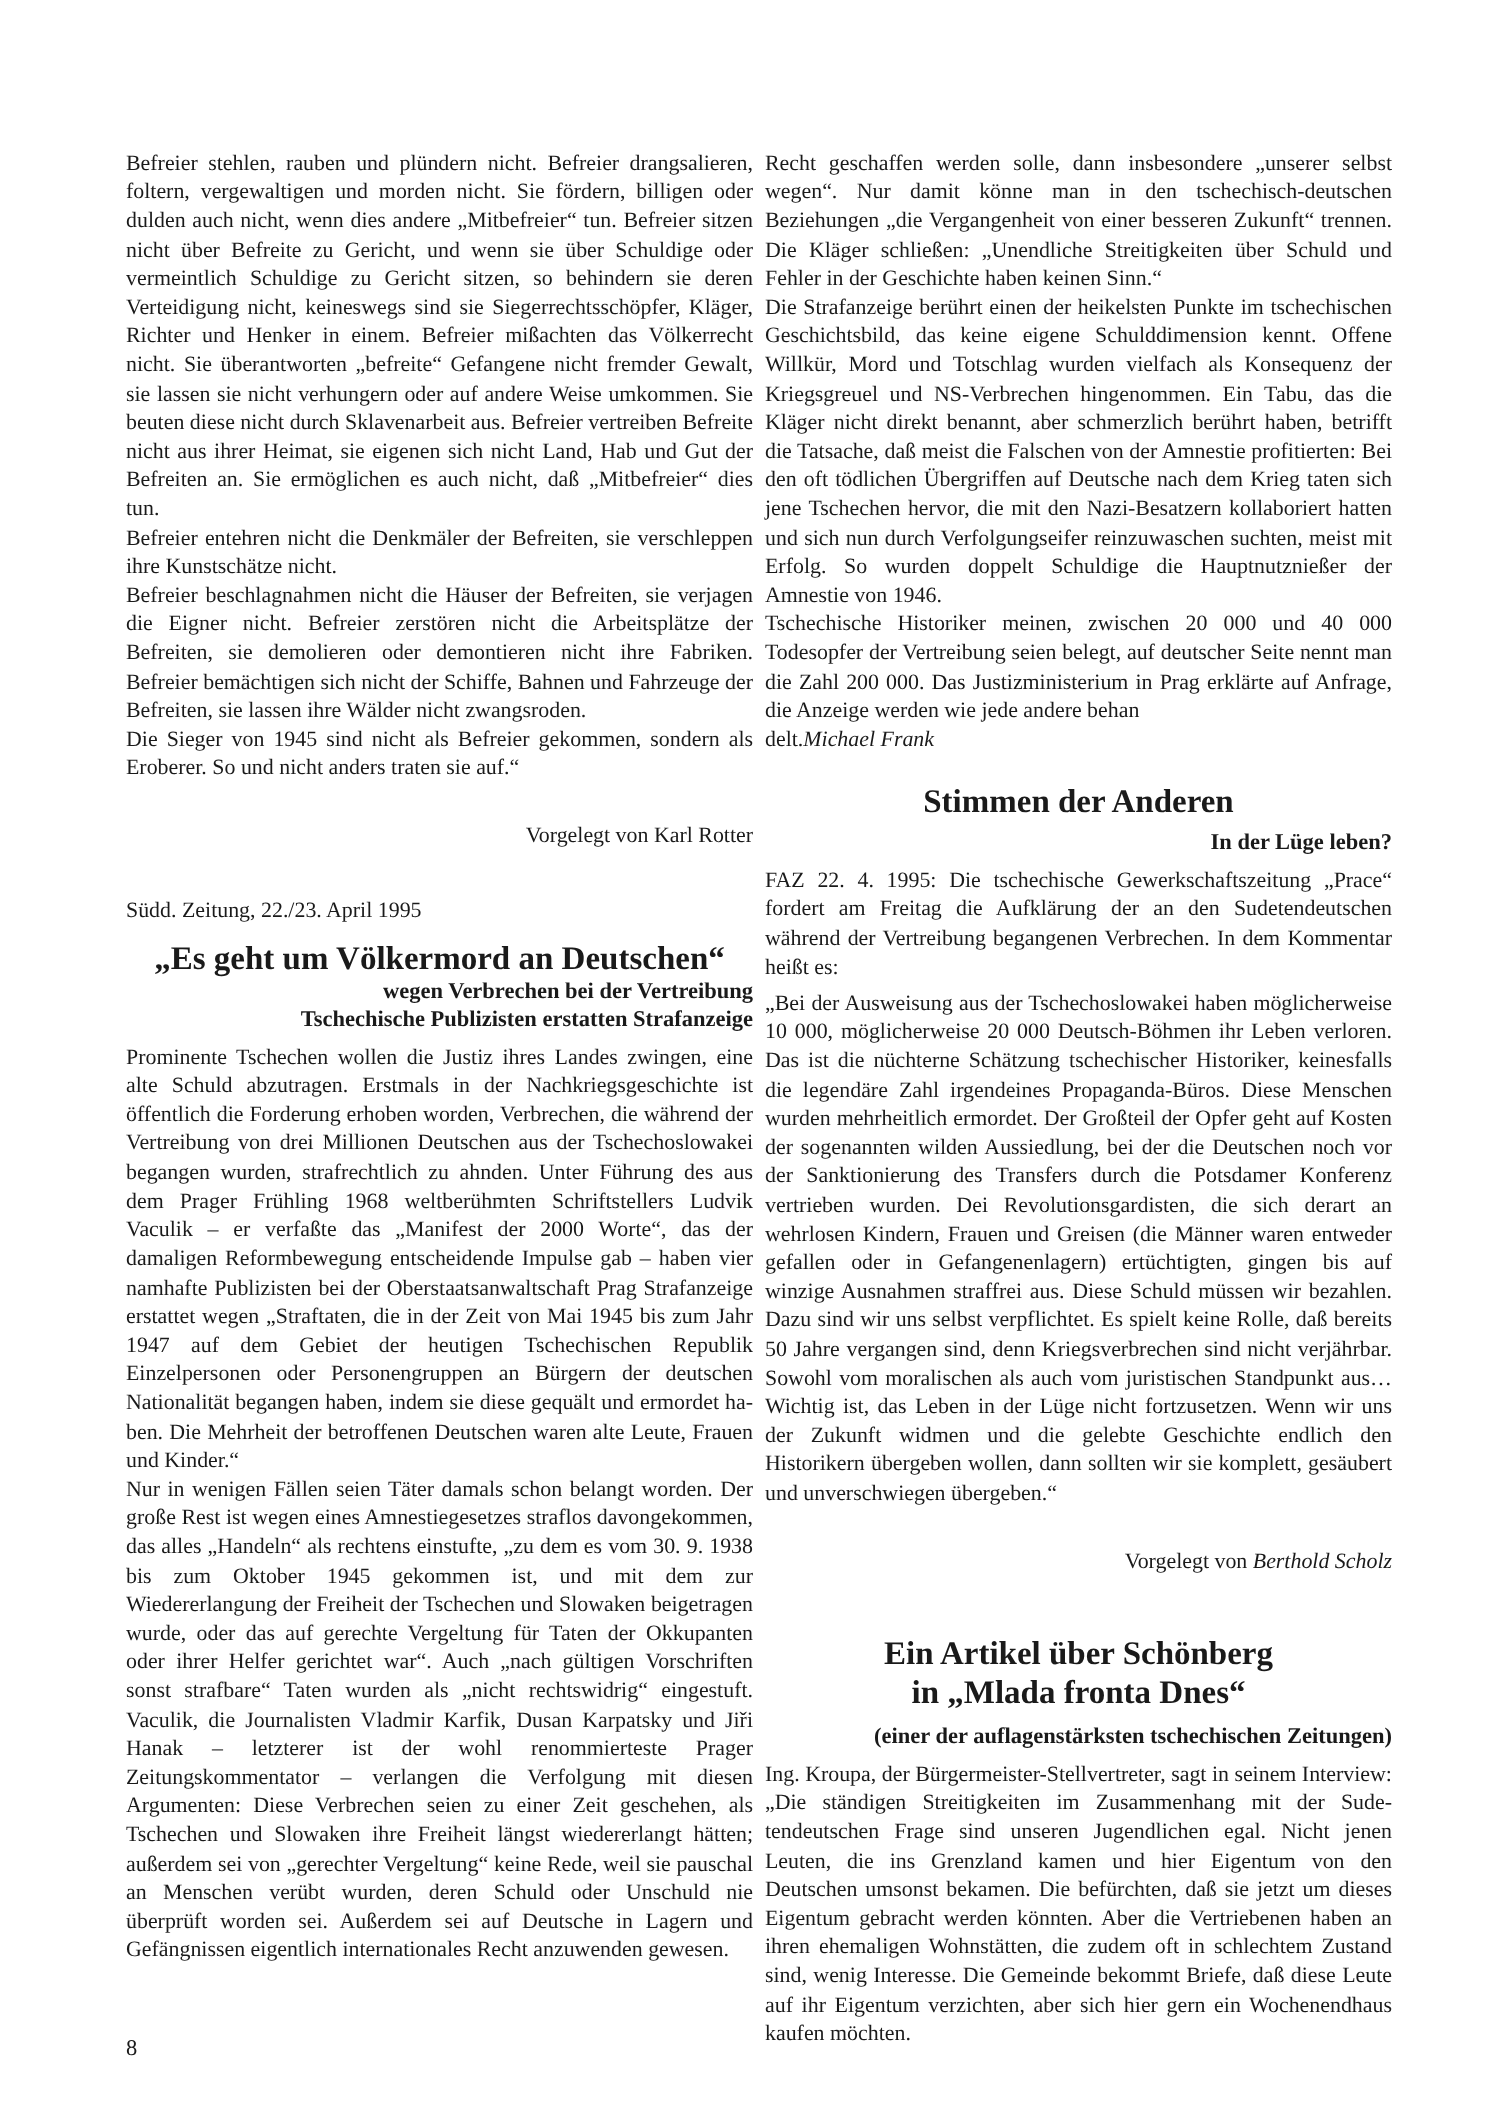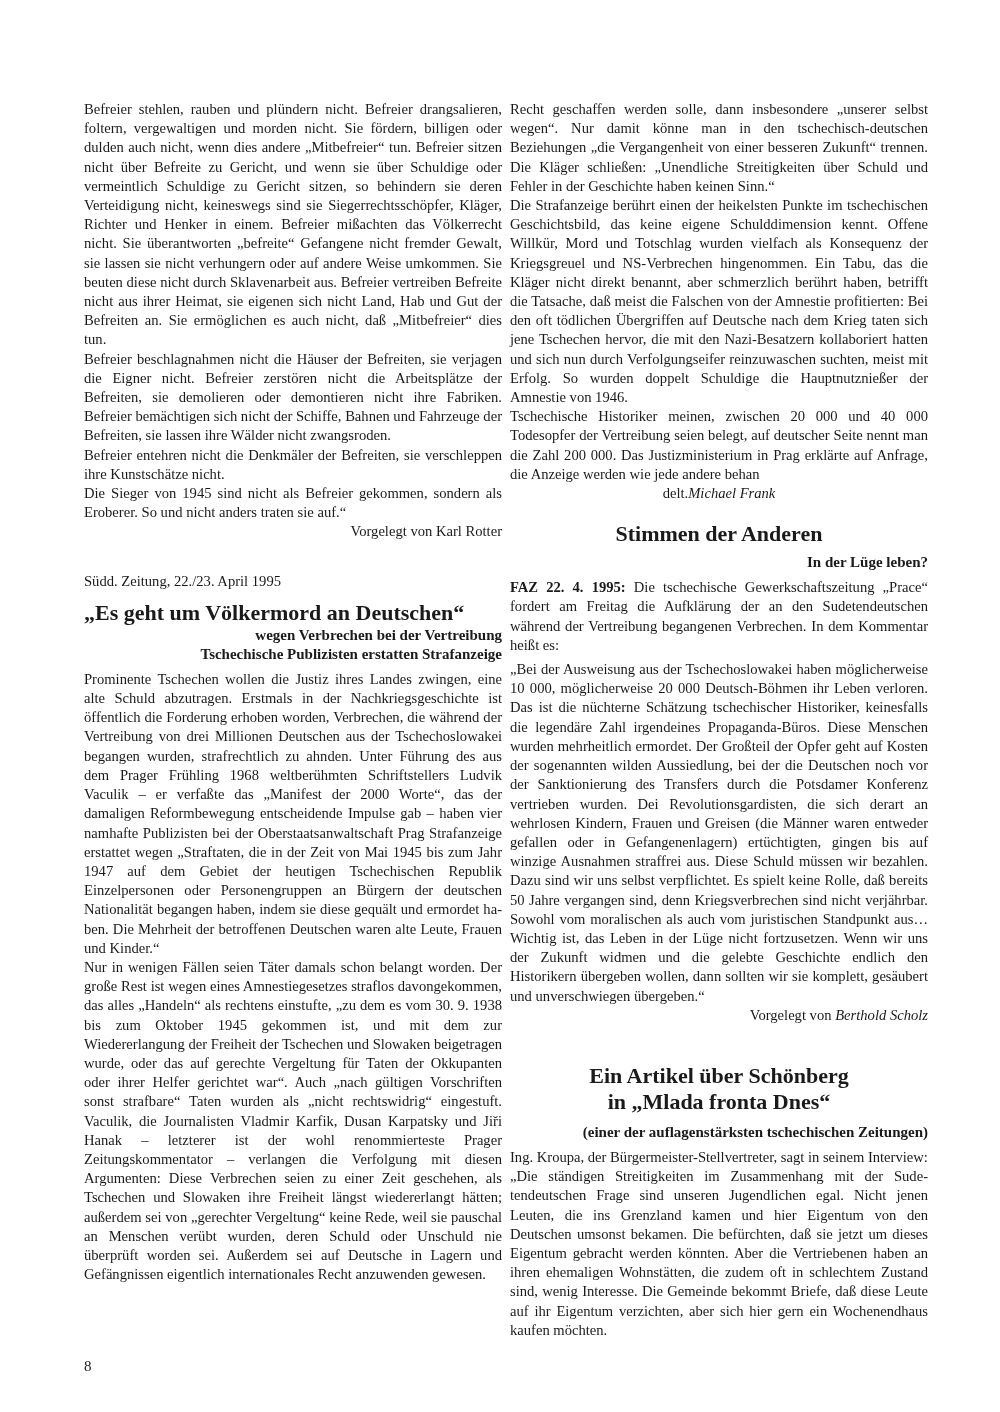--- a/index.html
+++ b/index.html
@@ -9,38 +9,38 @@
     font-family: "Liberation Serif", "DejaVu Serif", serif;
     color: #1a1a1a;
   }
   .col {
     position: absolute; top: 100px; width: 418px;
     font-size: 14.6px; line-height: 19.2px;
   }
   .col-left { left: 84px; }
   .col-right { left: 510px; }
   p { margin: 0; text-align: justify; hyphens: manual; }
-  .right { text-align: right; }
-  .h1 { font-weight: bold; font-size: 22px; line-height: 26px; text-align: left; }
+  .right { text-align: right; margin-top: 26px; }
+  .h1 { font-weight: bold; font-size: 22px; line-height: 26px; text-align: center; }
   .h2 { font-weight: bold; font-size: 15px; line-height: 19px; text-align: right; }
   .h2big { font-weight: bold; font-size: 22px; line-height: 26px; text-align: center; }
   .italic { font-style: italic; }
-  .bold { font-weight: bold; }
-  .signoff { display: flex; justify-content: center; }
+  .bold { font-weight: normal; }
+  .signoff { display: flex; justify-content: flex-start; }
   .pagenum { position: absolute; left: 84px; top: 1358px; font-size: 15px; }
 </style>
 </head>
 <body>
 
 <div class="page">
 
   <div class="col col-left">
     <p>Befreier stehlen, rauben und plündern nicht. Befreier drangsalie­ren, foltern, vergewaltigen und morden nicht. Sie fördern, billi­gen oder dulden auch nicht, wenn dies andere „Mitbefreier“ tun. Befreier sitzen nicht über Befreite zu Gericht, und wenn sie über Schuldige oder vermeintlich Schuldige zu Gericht sitzen, so be­hindern sie deren Verteidigung nicht, keineswegs sind sie Sie­gerrechtsschöpfer, Kläger, Richter und Henker in einem. Befrei­er mißachten das Völkerrecht nicht. Sie überantworten „befreite“ Gefangene nicht fremder Gewalt, sie lassen sie nicht verhungern oder auf andere Weise umkommen. Sie beuten diese nicht durch Sklavenarbeit aus. Befreier vertreiben Befreite nicht aus ihrer Heimat, sie eigenen sich nicht Land, Hab und Gut der Befreiten an. Sie ermöglichen es auch nicht, daß „Mitbefreier“ dies tun.</p>
+    <p>Befreier entehren nicht die Denkmäler der Befreiten, sie ver­schleppen ihre Kunstschätze nicht.</p>
     <p>Befreier beschlagnahmen nicht die Häuser der Befreiten, sie ver­jagen die Eigner nicht. Befreier zerstören nicht die Arbeitsplätze der Befreiten, sie demolieren oder demontieren nicht ihre Fabri­ken. Befreier bemächtigen sich nicht der Schiffe, Bahnen und Fahrzeuge der Befreiten, sie lassen ihre Wälder nicht zwangsro­den.</p>
-    <p>Befreier entehren nicht die Denkmäler der Befreiten, sie ver­schleppen ihre Kunstschätze nicht.</p>
     <p>Die Sieger von 1945 sind nicht als Befreier gekommen, sondern als Eroberer. So und nicht anders traten sie auf.“</p>
     <p class="right">Vorgelegt von Karl Rotter</p>
 
     <div style="height:30px"></div>
     <p style="text-align:left">Südd. Zeitung, 22./23. April 1995</p>
     <div style="height:9px"></div>
     <div class="h1">„Es geht um Völkermord an Deutschen“</div>
     <div class="h2">wegen Verbrechen bei der Vertreibung</div>
     <div class="h2">Tschechische Publizisten erstatten Strafanzeige</div>
     <div style="height:6px"></div>

